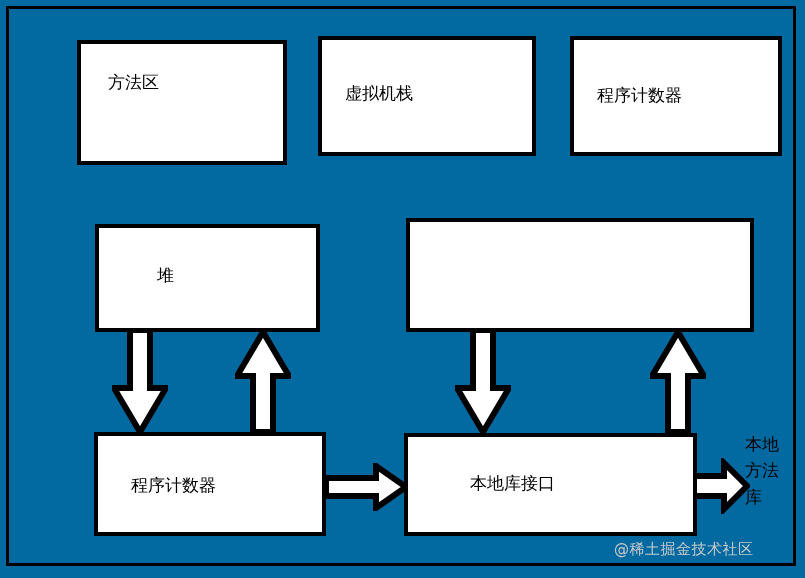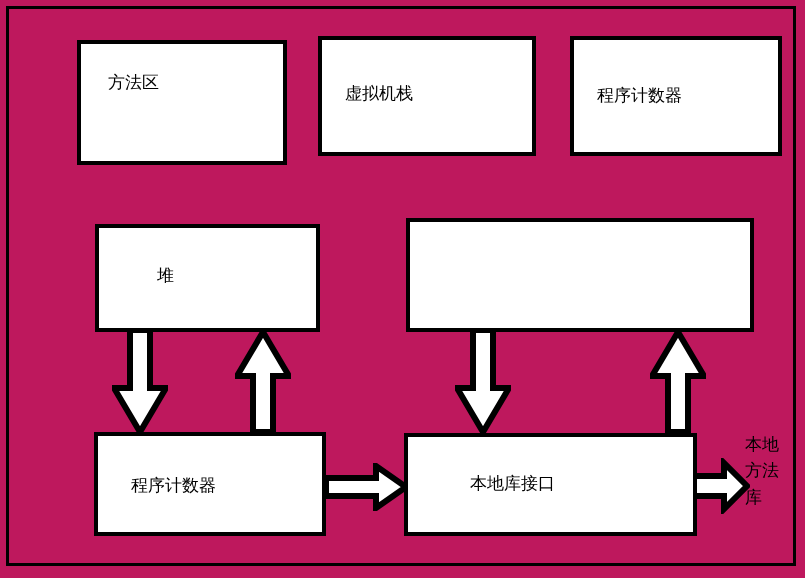--- a/index.html
+++ b/index.html
@@ -7,21 +7,21 @@
     padding: 0;
     background: #ffffff;
   }
   body {
     font-family: "DejaVu Sans", "Liberation Sans", sans-serif;
   }
   #canvas {
     position: relative;
     width: 805px;
     height: 578px;
-    background: #be185d;
+    background: #0369a1;
     overflow: hidden;
   }
   
   .outer-frame {
     position: absolute;
     left: 6px;
     top: 6px;
     width: 790px;
     height: 560px;
     border: 3px solid #000000;
@@ -159,14 +159,15 @@
       <polygon points="0,15 50,15 50,3 80,24 50,45 50,33 0,33" fill="#ffffff" stroke="#000000" stroke-width="6" stroke-linejoin="miter"></polygon>
     </svg>
   </div>
 
   <div class="arrow" id="arrow-nativelib-to-lib">
     <svg width="56" height="56" viewBox="0 0 56 56">
       <polygon points="0,18 30,18 30,5 53,28 30,51 30,38 0,38" fill="#ffffff" stroke="#000000" stroke-width="6" stroke-linejoin="miter"></polygon>
     </svg>
   </div>
 
+  <div id="watermark">@稀土掘金技术社区</div>
 
 </div>
 
 </body></html>

